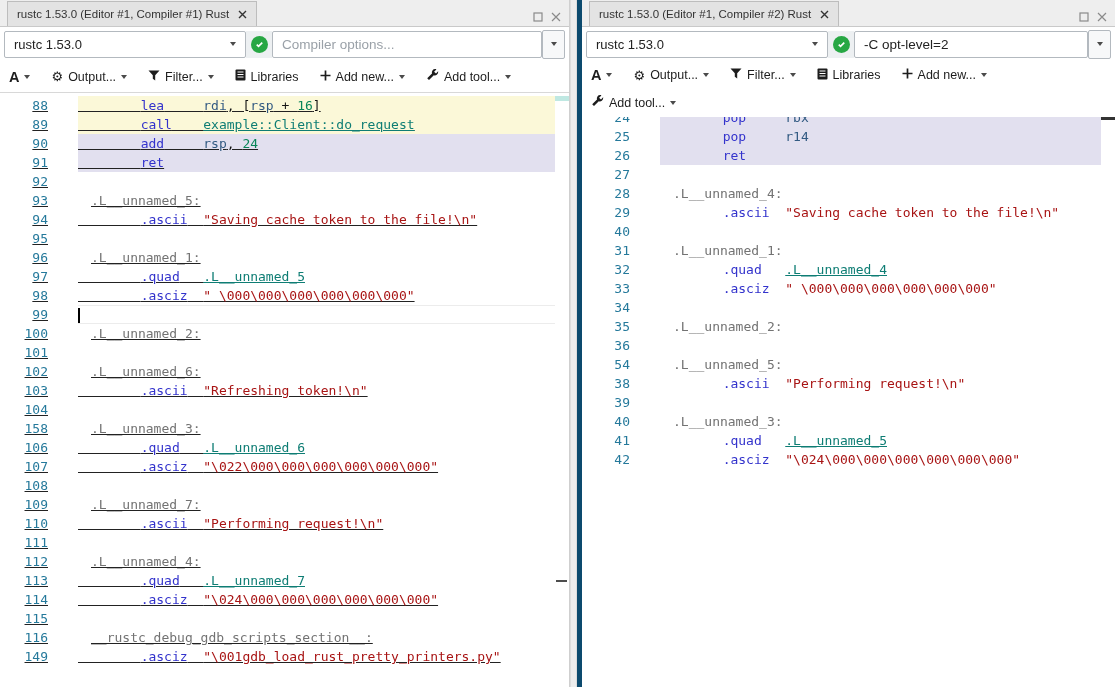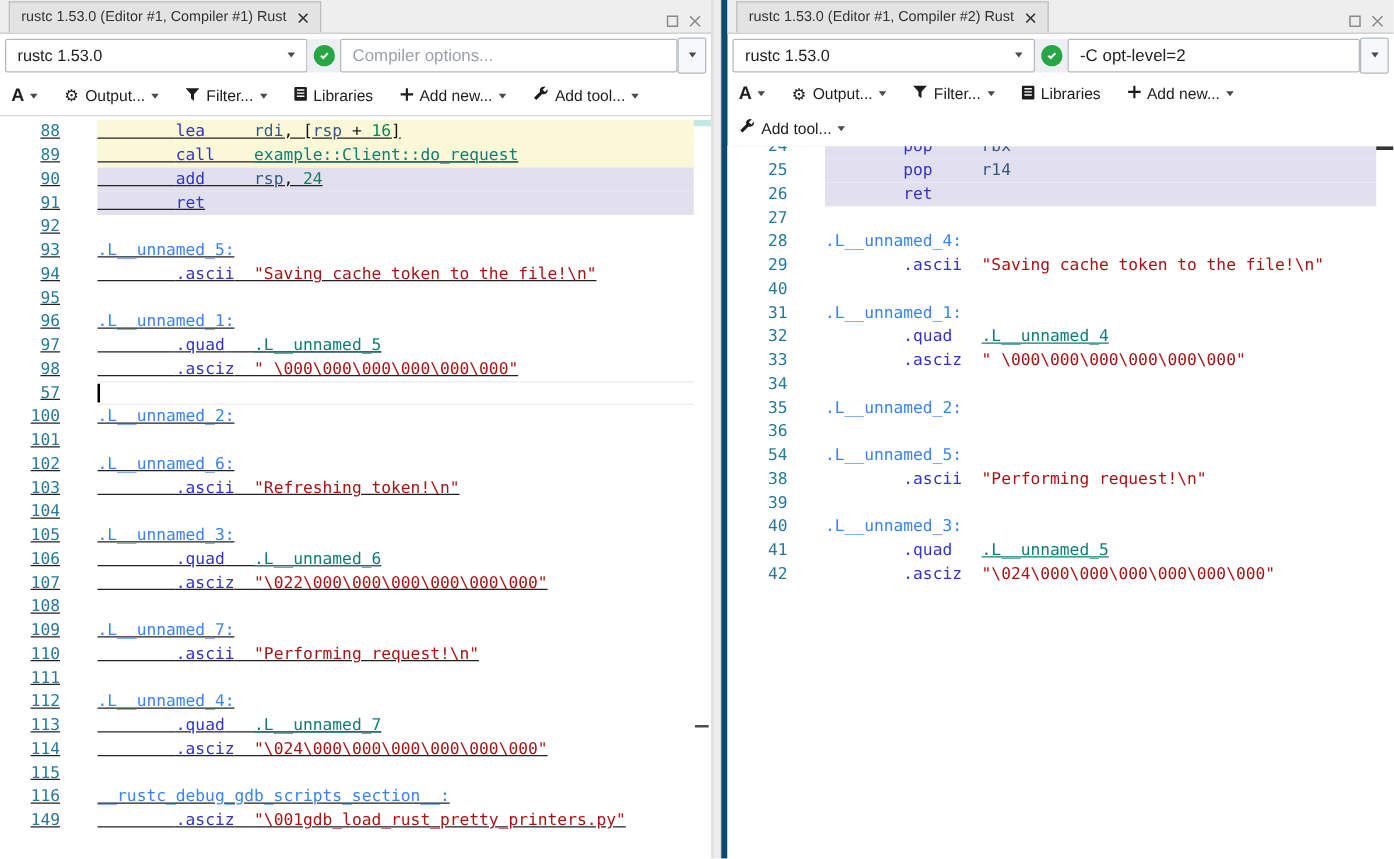--- a/index.html
+++ b/index.html
@@ -47,21 +47,21 @@
   .pane-1 .code{top:96px;text-decoration:underline;}
   .pane-2 .code{top:117px;}
   .code-line{display:flex;height:19px;}
   .code-line.sliver{margin-top:-9px;}
   .ln{width:40px;flex:none;text-align:right;color:#25799b;}
   .tx{flex:1;margin-left:30px;white-space:pre;color:#151515;}
   .hl-y > .tx{background:#fbf8d8;}
   .hl-p > .tx{background:#e2e0ef;}
   .cur-line > .tx{border-top:1px solid #ececec;border-bottom:1px solid #ececec;}
   .c-mn{color:#3333cc;} .c-reg{color:#325a82;} .c-num{color:#098658;}
-  .c-lbl{color:#3b82f6;} .c-lnk{color:#0e7d74;text-decoration:underline;} .c-str{color:#a81414;} .c-pln{color:#151515;}
+  .c-lbl{color:#737373;margin-left:13px;} .c-lnk{color:#0e7d74;text-decoration:underline;} .c-str{color:#a81414;} .c-pln{color:#151515;}
   .caret{display:inline-block;width:2px;height:15px;background:#000;vertical-align:-3px;}
 
   
   .sb-marker{position:absolute;right:0;width:14px;}
   .pane-1 .m-link{top:0;height:5px;background:#bfe8e2;}
   .pane-1 .m-cursor{top:484px;height:2px;width:11px;right:2px;background:#4d4d4d;}
   .pane-2 .m-cursor{top:0;height:3px;background:#333;}
 </style>
 </head>
 <body>
@@ -199,21 +199,21 @@
         </div>
         <div class="code-line">
           <span class="ln">97</span>
           <span class="tx"><span class="c-pln">        </span><span class="c-mn">.quad</span><span class="c-pln">   </span><span class="c-lnk">.L__unnamed_5</span></span>
         </div>
         <div class="code-line">
           <span class="ln">98</span>
           <span class="tx"><span class="c-pln">        </span><span class="c-mn">.asciz</span><span class="c-pln">  </span><span class="c-str">" \000\000\000\000\000\000"</span></span>
         </div>
         <div class="code-line cur-line">
-          <span class="ln">57</span>
+          <span class="ln">99</span>
           <span class="tx"><span class="caret"></span></span>
         </div>
         <div class="code-line">
           <span class="ln">100</span>
           <span class="tx"><span class="c-lbl">.L__unnamed_2:</span></span>
         </div>
         <div class="code-line">
           <span class="ln">101</span>
           <span class="tx"></span>
         </div>
@@ -223,21 +223,21 @@
         </div>
         <div class="code-line">
           <span class="ln">103</span>
           <span class="tx"><span class="c-pln">        </span><span class="c-mn">.ascii</span><span class="c-pln">  </span><span class="c-str">"Refreshing token!\n"</span></span>
         </div>
         <div class="code-line">
           <span class="ln">104</span>
           <span class="tx"></span>
         </div>
         <div class="code-line">
-          <span class="ln">105</span>
+          <span class="ln">158</span>
           <span class="tx"><span class="c-lbl">.L__unnamed_3:</span></span>
         </div>
         <div class="code-line">
           <span class="ln">106</span>
           <span class="tx"><span class="c-pln">        </span><span class="c-mn">.quad</span><span class="c-pln">   </span><span class="c-lnk">.L__unnamed_6</span></span>
         </div>
         <div class="code-line">
           <span class="ln">107</span>
           <span class="tx"><span class="c-pln">        </span><span class="c-mn">.asciz</span><span class="c-pln">  </span><span class="c-str">"\022\000\000\000\000\000\000"</span></span>
         </div>

